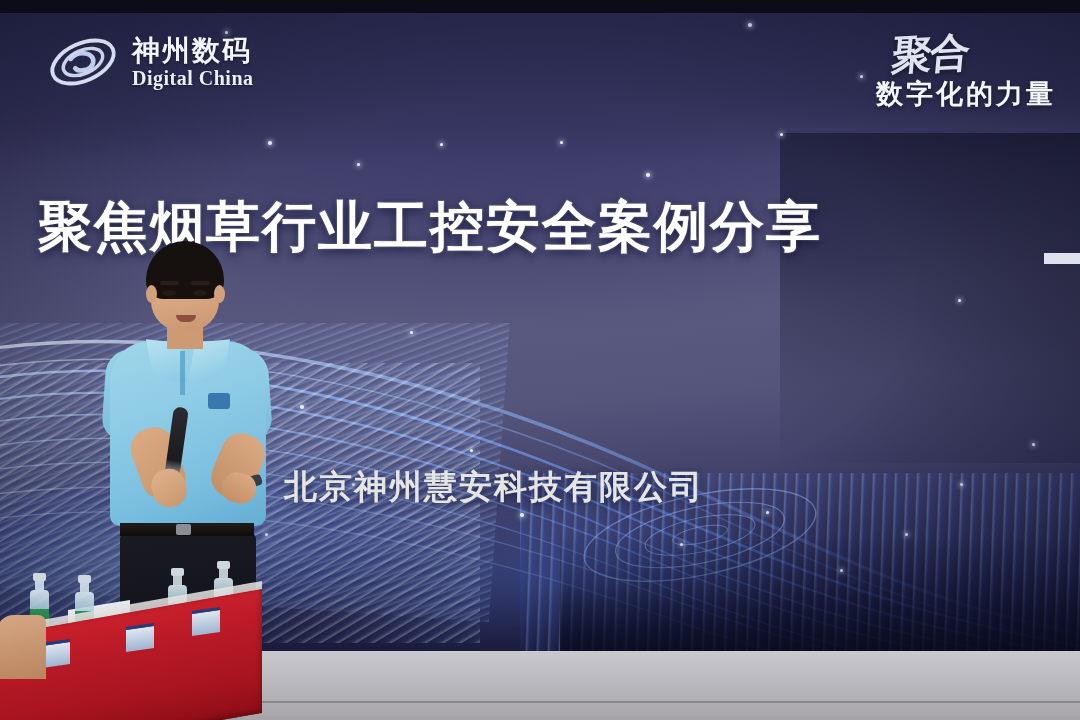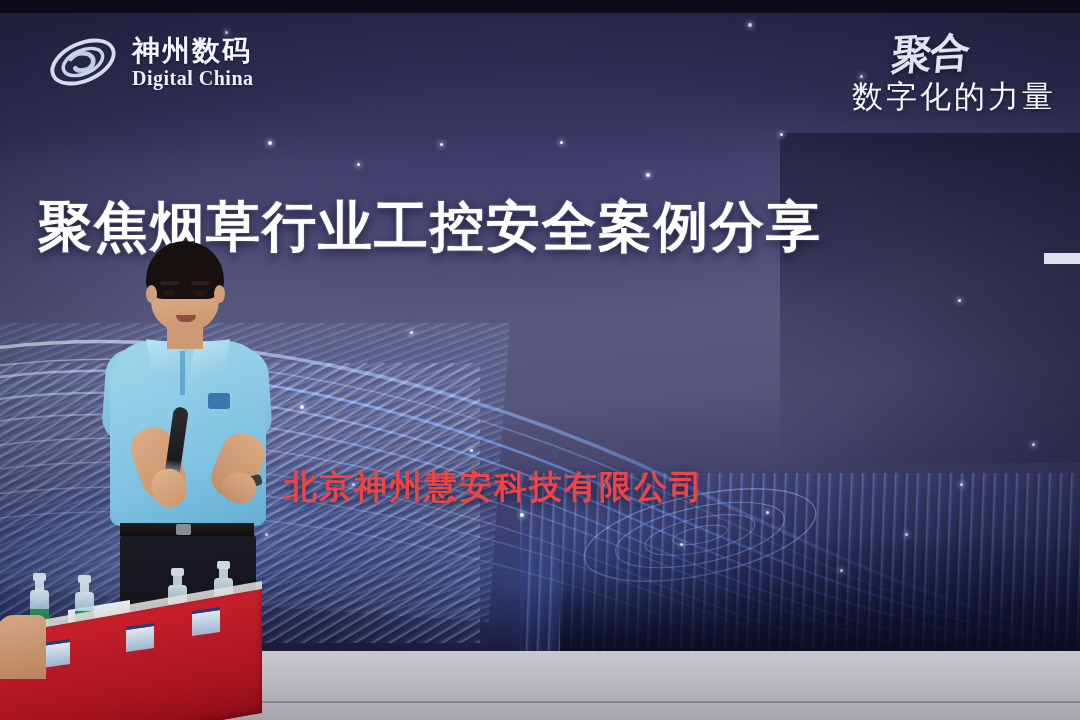--- a/index.html
+++ b/index.html
@@ -114,38 +114,38 @@
   .logo-right{position:absolute;right:24px;top:14px;text-align:right;}
   .juhe{
     font-size:40px;font-weight:700;color:#eef2ff;letter-spacing:-2px;
     transform:skewX(-8deg) rotate(-3deg);
     font-family:"Liberation Serif","DejaVu Serif",serif;
     text-shadow:0 2px 6px rgba(0,0,0,.55);
     margin-right:88px;
     opacity:.93;
   }
   .power{
-    font-size:31px;font-weight:400;color:#f4f7ff;letter-spacing:3px;
+    font-size:27px;font-weight:700;color:#f4f7ff;letter-spacing:3px;
     margin-top:-6px;text-shadow:0 2px 5px rgba(0,0,0,.5);
   }
 
   
   .slide-title{
     position:absolute;left:0;top:178px;width:860px;text-align:center;
     font-size:54px;font-weight:700;color:#ffffff;letter-spacing:2px;
     text-shadow:0 3px 10px rgba(10,10,40,.75), 0 0 2px rgba(255,255,255,.6);
   }
   .slide-date{
     position:absolute;left:0;top:348px;width:1080px;text-align:center;
     font-size:30px;font-weight:700;color:#ffffff;letter-spacing:1px;
     text-shadow:0 2px 8px rgba(10,10,40,.7);
   }
   .slide-company{
     position:absolute;left:0;top:452px;width:988px;text-align:center;
-    font-size:33px;font-weight:700;color:#ef4444;letter-spacing:2px;
+    font-size:33px;font-weight:700;color:#e5e5e5;letter-spacing:2px;
     text-shadow:0 2px 9px rgba(10,20,60,.75);
   }
   .edge-bar{
     position:absolute;right:0;top:240px;width:36px;height:11px;
     background:#eef2fb;opacity:.92;
   }
 
   
   .floor{
     position:absolute;left:0;top:638px;width:1080px;height:82px;

